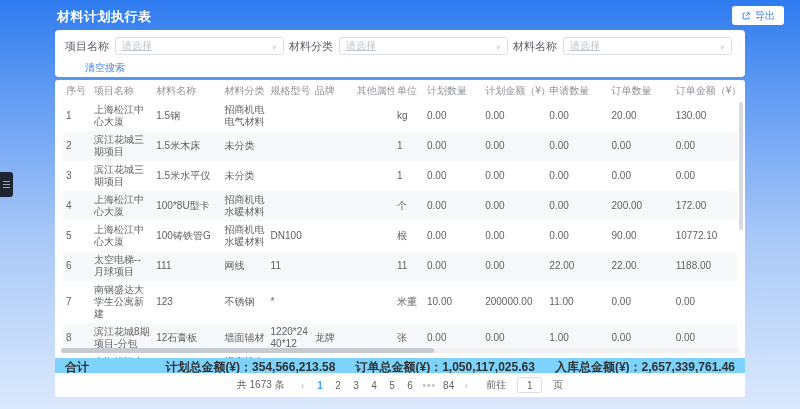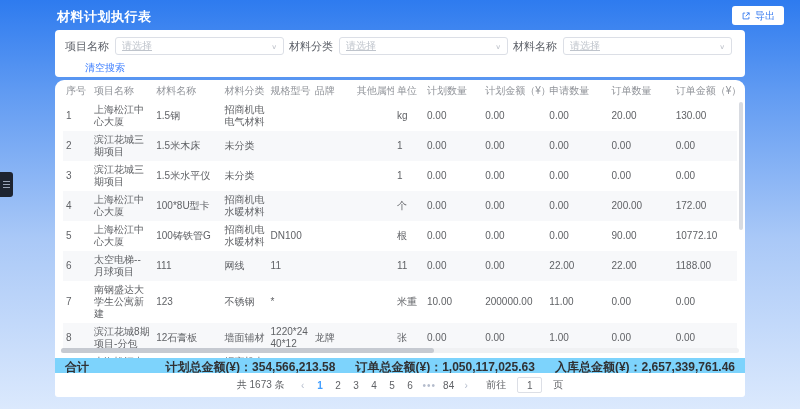--- a/index.html
+++ b/index.html
@@ -45,21 +45,21 @@
   .actions-row { display:flex; align-items:center; margin-top:6px; }
   .search-btn {
     width:96px; height:15px; background:#4080ff; color:#fff; border:none; border-radius:2px;
     font-size:10px; line-height:15px; cursor:pointer; padding:0;
   }
   .clear-link { margin-left:20px; font-size:10px; color:#4080ff; cursor:pointer; }
 
   
   .table-card {
     position:absolute; left:55px; top:80px; width:690px; height:317px;
-    background:#fff; border-radius:9px;
+    background:#fff; border-radius:3px;
   }
   table { width:674px; margin:0 8px; border-collapse:collapse; table-layout:fixed; font-size:10px; }
   thead th { color:#909399; font-weight:normal; text-align:left; padding:5px 3px; line-height:11px; white-space:nowrap; overflow:hidden; }
   tbody td { color:#606266; padding:3px 3px; height:22px; line-height:12px; vertical-align:middle; word-break:break-all; overflow:hidden; }
   tbody tr:nth-child(even) { background:#f7f8fa; }
 
   .vscroll { position:absolute; right:2px; top:22px; width:4px; height:128px; background:#d8dbe1; border-radius:2px; cursor:grab; }
 
   .hscroll { position:absolute; left:6px; right:6px; bottom:44px; height:5px; background:#f0f1f3; border-radius:3px; }
   .hscroll .thumb { width:55%; height:5px; background:#c6cad1; border-radius:3px; cursor:grab; }

